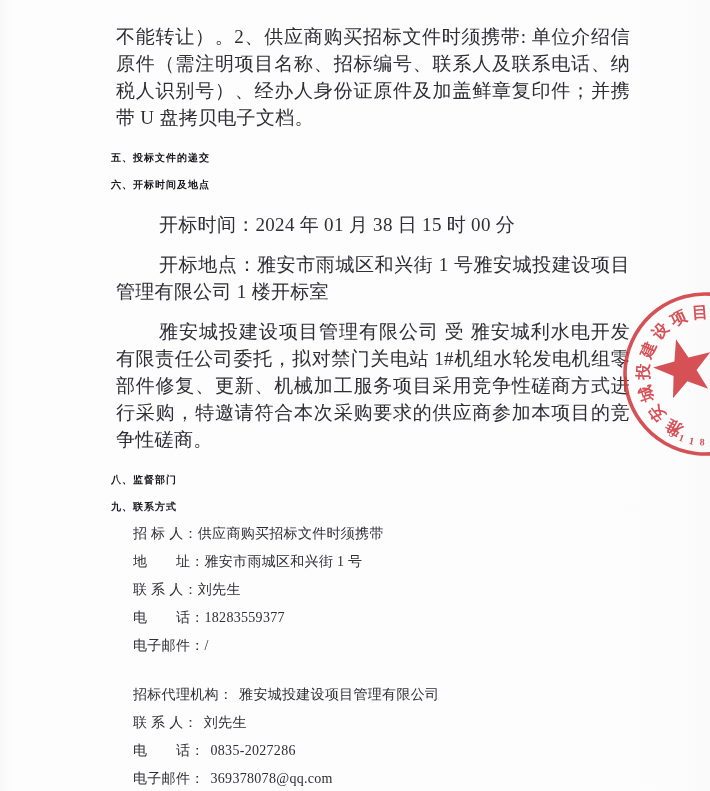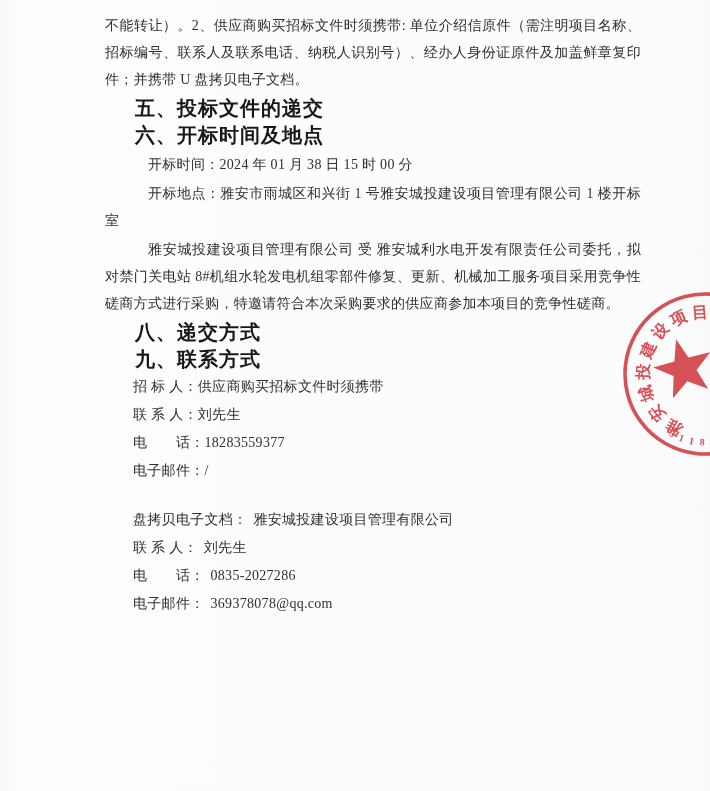--- a/index.html
+++ b/index.html
@@ -5,27 +5,27 @@
   html,body{margin:0;padding:0;}
   body{width:710px;height:791px;background:#fdfdfd;overflow:hidden;}
   .page{
     position:relative;width:710px;height:791px;overflow:hidden;
     background:linear-gradient(90deg,#f8f8f9 0,#fdfdfe 2%,#fcfcfd 96%,#f9f9fa 100%);
     font-family:"Liberation Serif","DejaVu Serif",serif;
     color:#2e2e34;
   }
   .content{position:absolute;left:103px;top:10px;width:540px;}
   .body{
-    margin:2px;font-size:14px;line-height:27px;
+    margin:13px;font-size:19px;line-height:27px;
     text-align:justify;letter-spacing:.3px;
   }
   .ind{text-indent:43px;}
   .ind2{text-indent:32px;}
   h2{
-    margin:0 0 0 32px;font-size:20px;line-height:27px;font-weight:bold;
+    margin:0 0 0 8px;font-size:10px;line-height:27px;font-weight:bold;
     color:#17171c;font-family:"Liberation Sans","DejaVu Sans",sans-serif;
     letter-spacing:1px;
   }
   .contacts{margin-left:30px;}
   .c-row{font-size:14px;line-height:28px;letter-spacing:.3px;}
   .c-row .label{white-space:pre;}
   .agency{margin-top:21px;}
   .agency .value{padding-left:6px;}
   .stamp{position:absolute;left:595px;top:264px;width:220px;height:220px;pointer-events:none;}
   .stamp svg{opacity:.88;}
@@ -38,35 +38,36 @@
   <div class="content">
 
     <p class="body">不能转让）。2、供应商购买招标文件时须携带: 单位介绍信原件（需注明项目名称、招标编号、联系人及联系电话、纳税人识别号）、经办人身份证原件及加盖鲜章复印件；并携带 U 盘拷贝电子文档。</p>
 
     <h2>五、投标文件的递交</h2>
 
     <h2>六、开标时间及地点</h2>
     <p class="body ind">开标时间：2024 年 01 月 38 日  15 时 00 分</p>
     <p class="body ind">开标地点：雅安市雨城区和兴街 1 号雅安城投建设项目管理有限公司 1 楼开标室</p>
 
-    <p class="body ind">雅安城投建设项目管理有限公司 受 雅安城利水电开发有限责任公司委托，拟对禁门关电站 8#机组水轮发电机组零部件修复、更新、机械加工服务项目采用竞争性磋商方式进行采购，特邀请符合本次采购要求的供应商参加本项目的竞争性磋商。</p>
+    <p class="body ind">雅安城投建设项目管理有限公司 受 雅安城利水电开发有限责任公司委托，拟对禁门关电站 1#机组水轮发电机组零部件修复、更新、机械加工服务项目采用竞争性磋商方式进行采购，特邀请符合本次采购要求的供应商参加本项目的竞争性磋商。</p>
 
-    <h2>八、递交方式</h2>
+    <h2>八、监督部门</h2>
 
     <h2>九、联系方式</h2>
 
     <div class="contacts">
       <div class="c-row"><span class="label">招 标 人：</span><span class="value">供应商购买招标文件时须携带</span></div>
+      <div class="c-row"><span class="label">地　　址：</span><span class="value">雅安市雨城区和兴街 1 号</span></div>
       <div class="c-row"><span class="label">联 系 人：</span><span class="value">刘先生</span></div>
       <div class="c-row"><span class="label">电　　话：</span><span class="value">18283559377</span></div>
       <div class="c-row"><span class="label">电子邮件：</span><span class="value">/</span></div>
     </div>
 
     <div class="contacts agency">
-      <div class="c-row"><span class="label">盘拷贝电子文档：</span><span class="value">雅安城投建设项目管理有限公司</span></div>
+      <div class="c-row"><span class="label">招标代理机构：</span><span class="value">雅安城投建设项目管理有限公司</span></div>
       <div class="c-row"><span class="label">联 系 人：</span><span class="value">刘先生</span></div>
       <div class="c-row"><span class="label">电　　话：</span><span class="value">0835-2027286</span></div>
       <div class="c-row"><span class="label">电子邮件：</span><span class="value">369378078@qq.com</span></div>
     </div>
 
   </div>
 
   <div class="stamp">
     <svg width="220" height="220" viewBox="0 0 220 220">
         <g transform="translate(110,110) rotate(-15)" fill="#d03a40">

